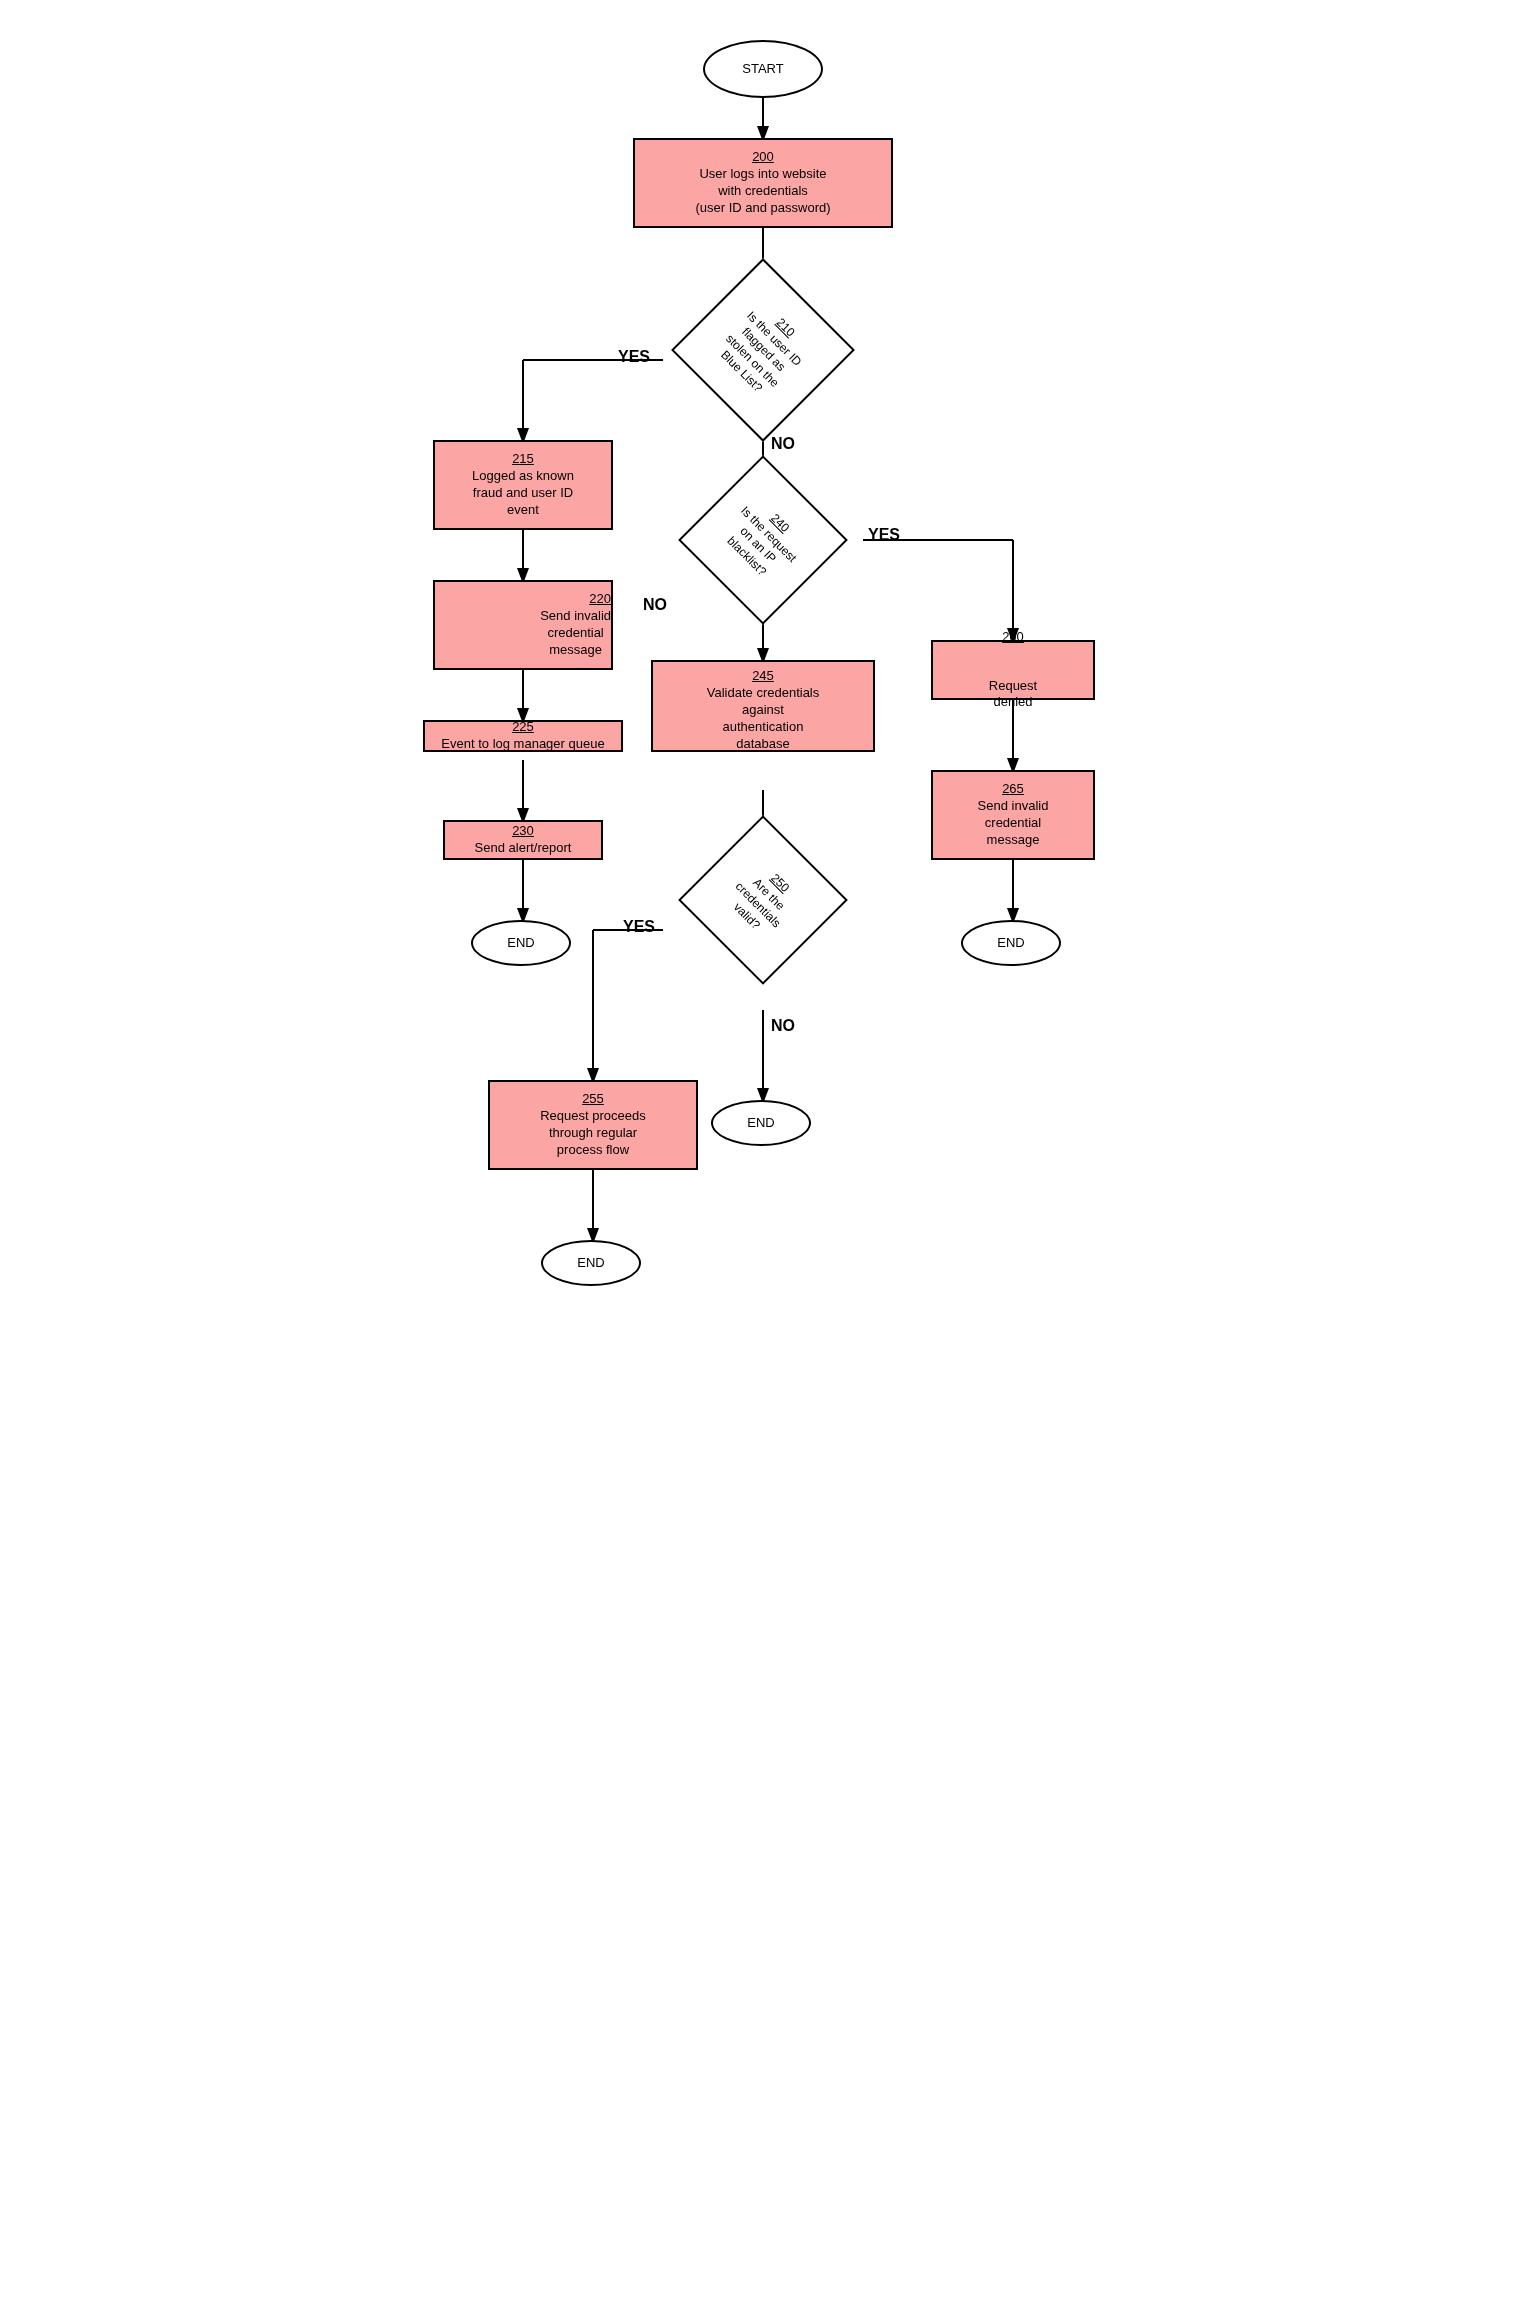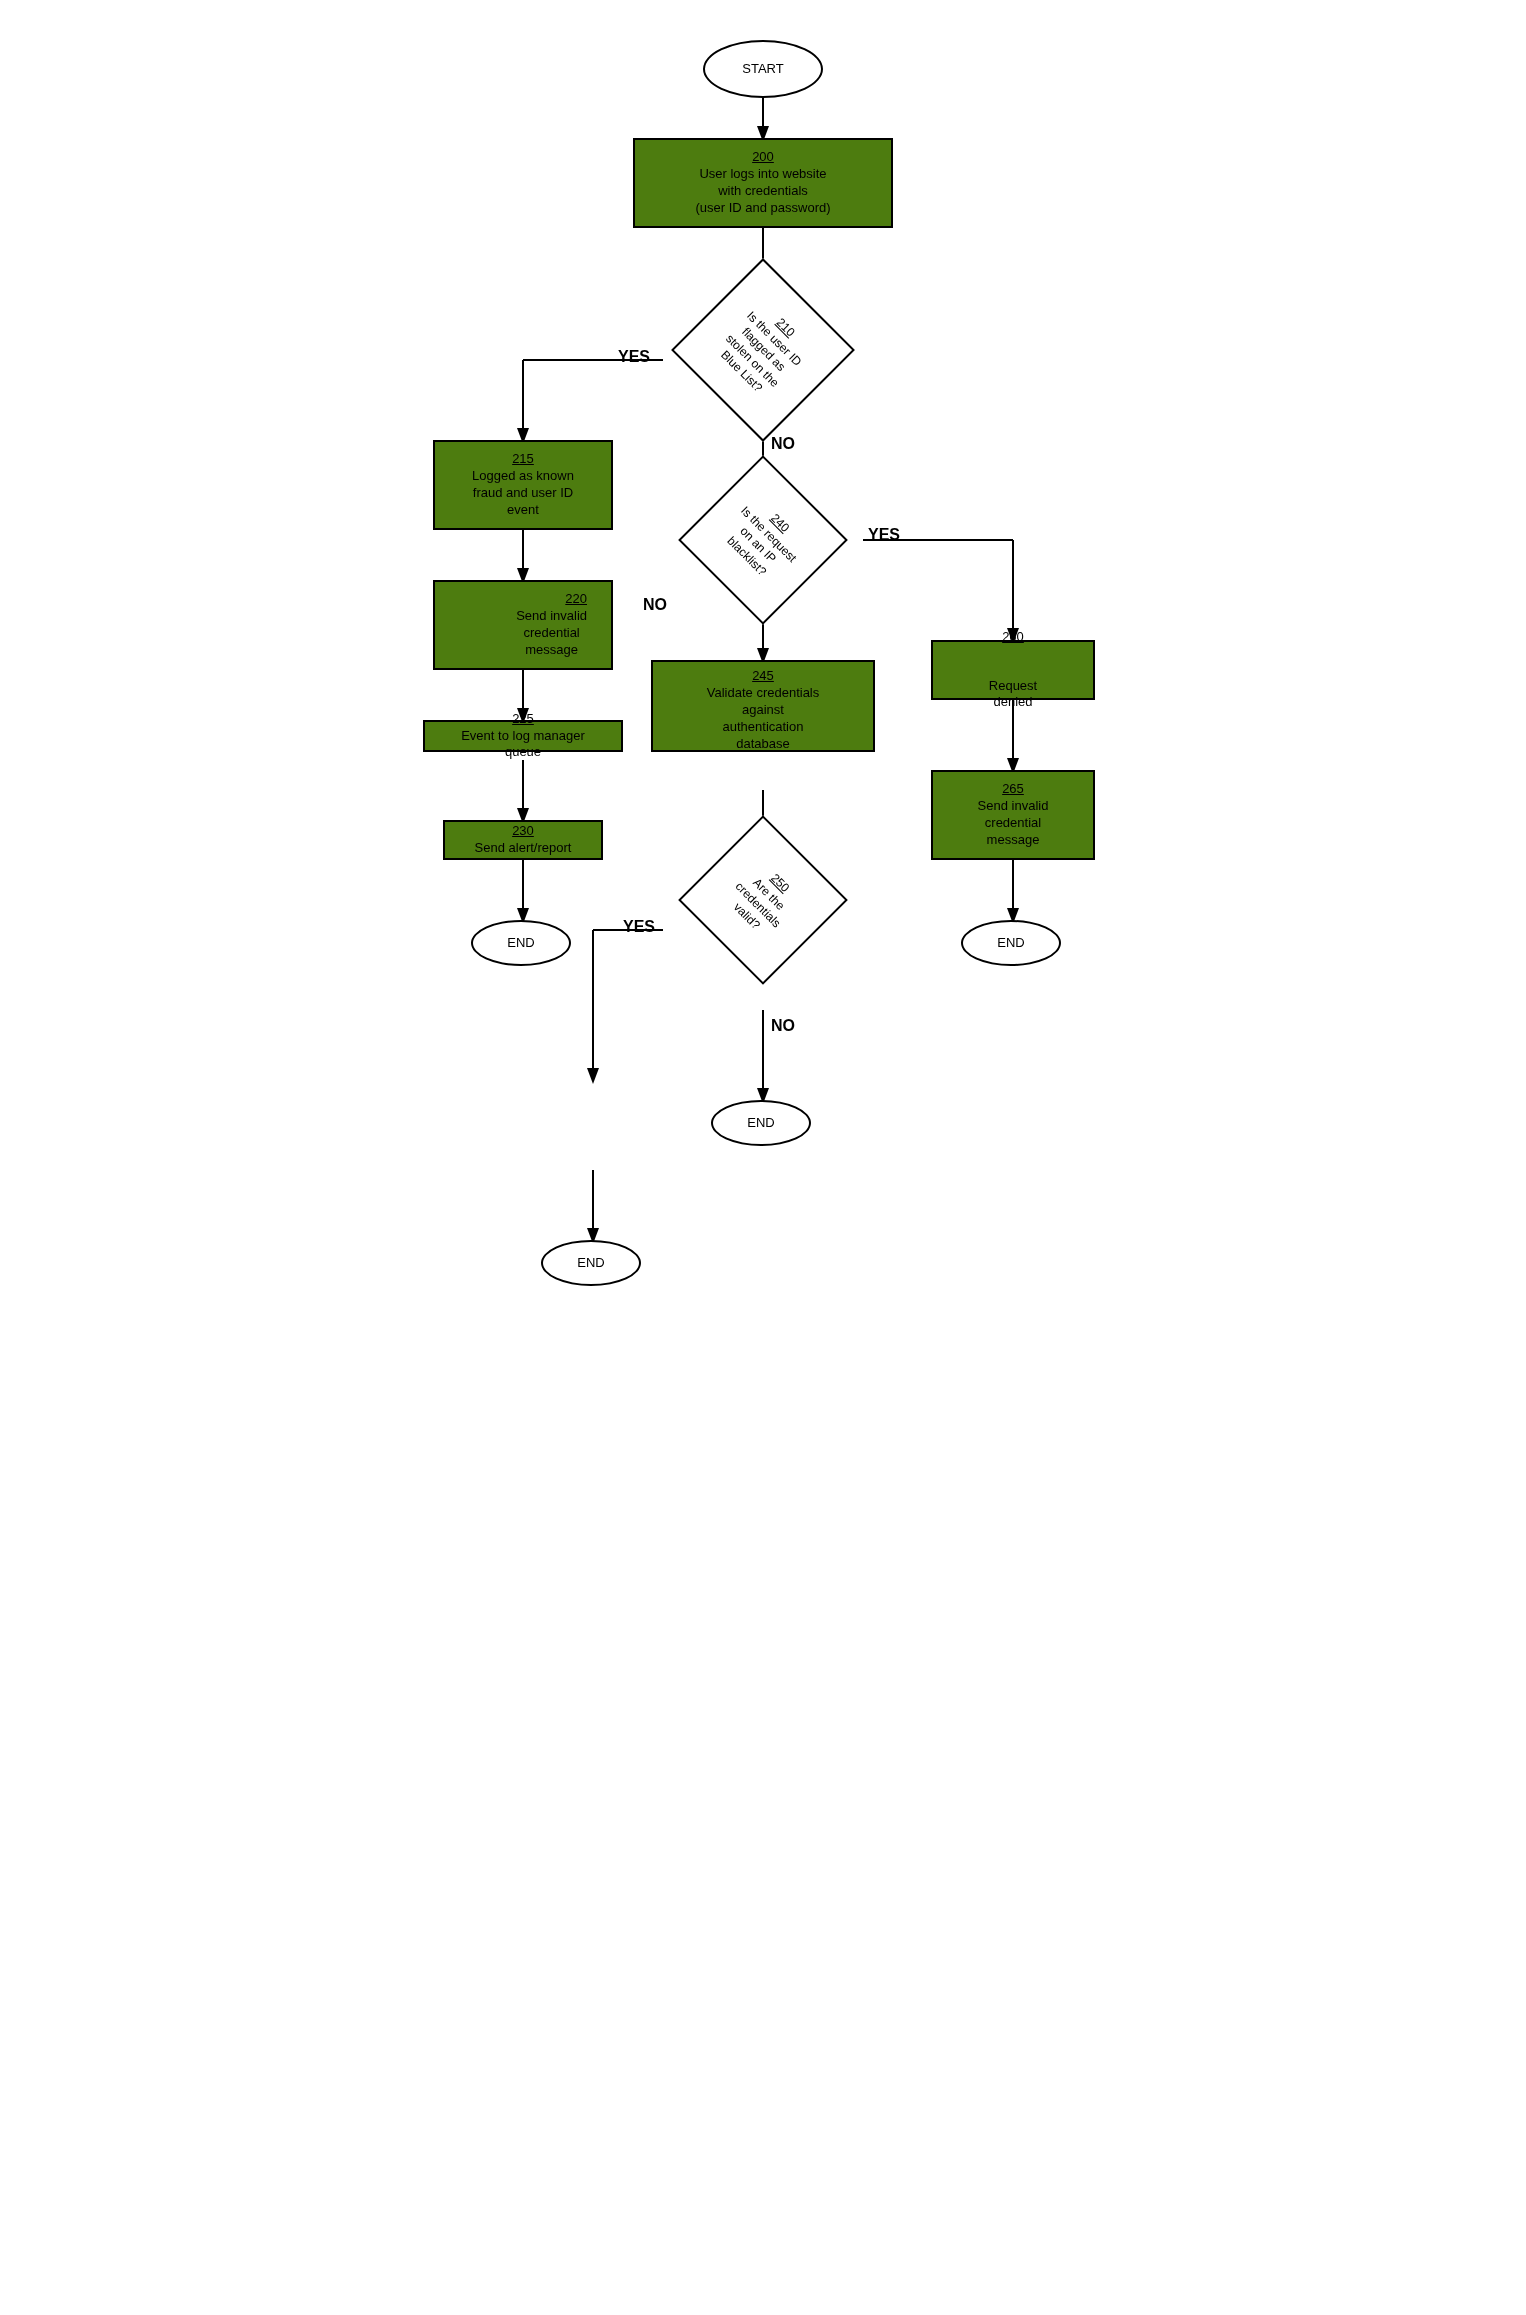--- a/index.html
+++ b/index.html
@@ -22,22 +22,22 @@
       display: flex;
       flex-direction: column;
       align-items: center;
       justify-content: center;
       text-align: center;
       font-size: 13px;
       line-height: 1.3;
     }
     .rect {
       border: 2px solid #000;
-      background: #4d7c0f;
-      padding: 6px 24px;
+      background: #fca5a5;
+      padding: 6px 0;
     }
     .ellipse {
       border: 2px solid #000;
       border-radius: 50%;
       background: #fff;
       padding: 6px 16px;
     }
     .diamond-inner {
       transform: rotate(45deg);
       border: 2px solid #000;
@@ -195,20 +195,26 @@
         <span class="underline">250</span><br>
         <span>Are the<br>credentials<br>valid?</span>
       </div>
     </div>
   </div>
 
   <div class="label-yes" style="left:310px; top:898px;">YES</div>
 
   <div class="label-no" style="left:458px; top:997px;">NO</div>
 
+  <div class="node rect" style="left:175px; top:1060px; width:210px; height:90px;">
+    <span class="underline">255</span>
+    <span style="white-space:pre-line;">Request proceeds
+through regular
+process flow</span>
+  </div>
 
   <div class="node ellipse" style="left:228px; top:1220px; width:100px; height:46px;">
     <span>END</span>
   </div>
 
   <div class="node ellipse" style="left:398px; top:1080px; width:100px; height:46px;">
     <span>END</span>
   </div>
 
   <div class="node rect" style="left:618px; top:620px; width:164px; height:60px;gap:32px;">

